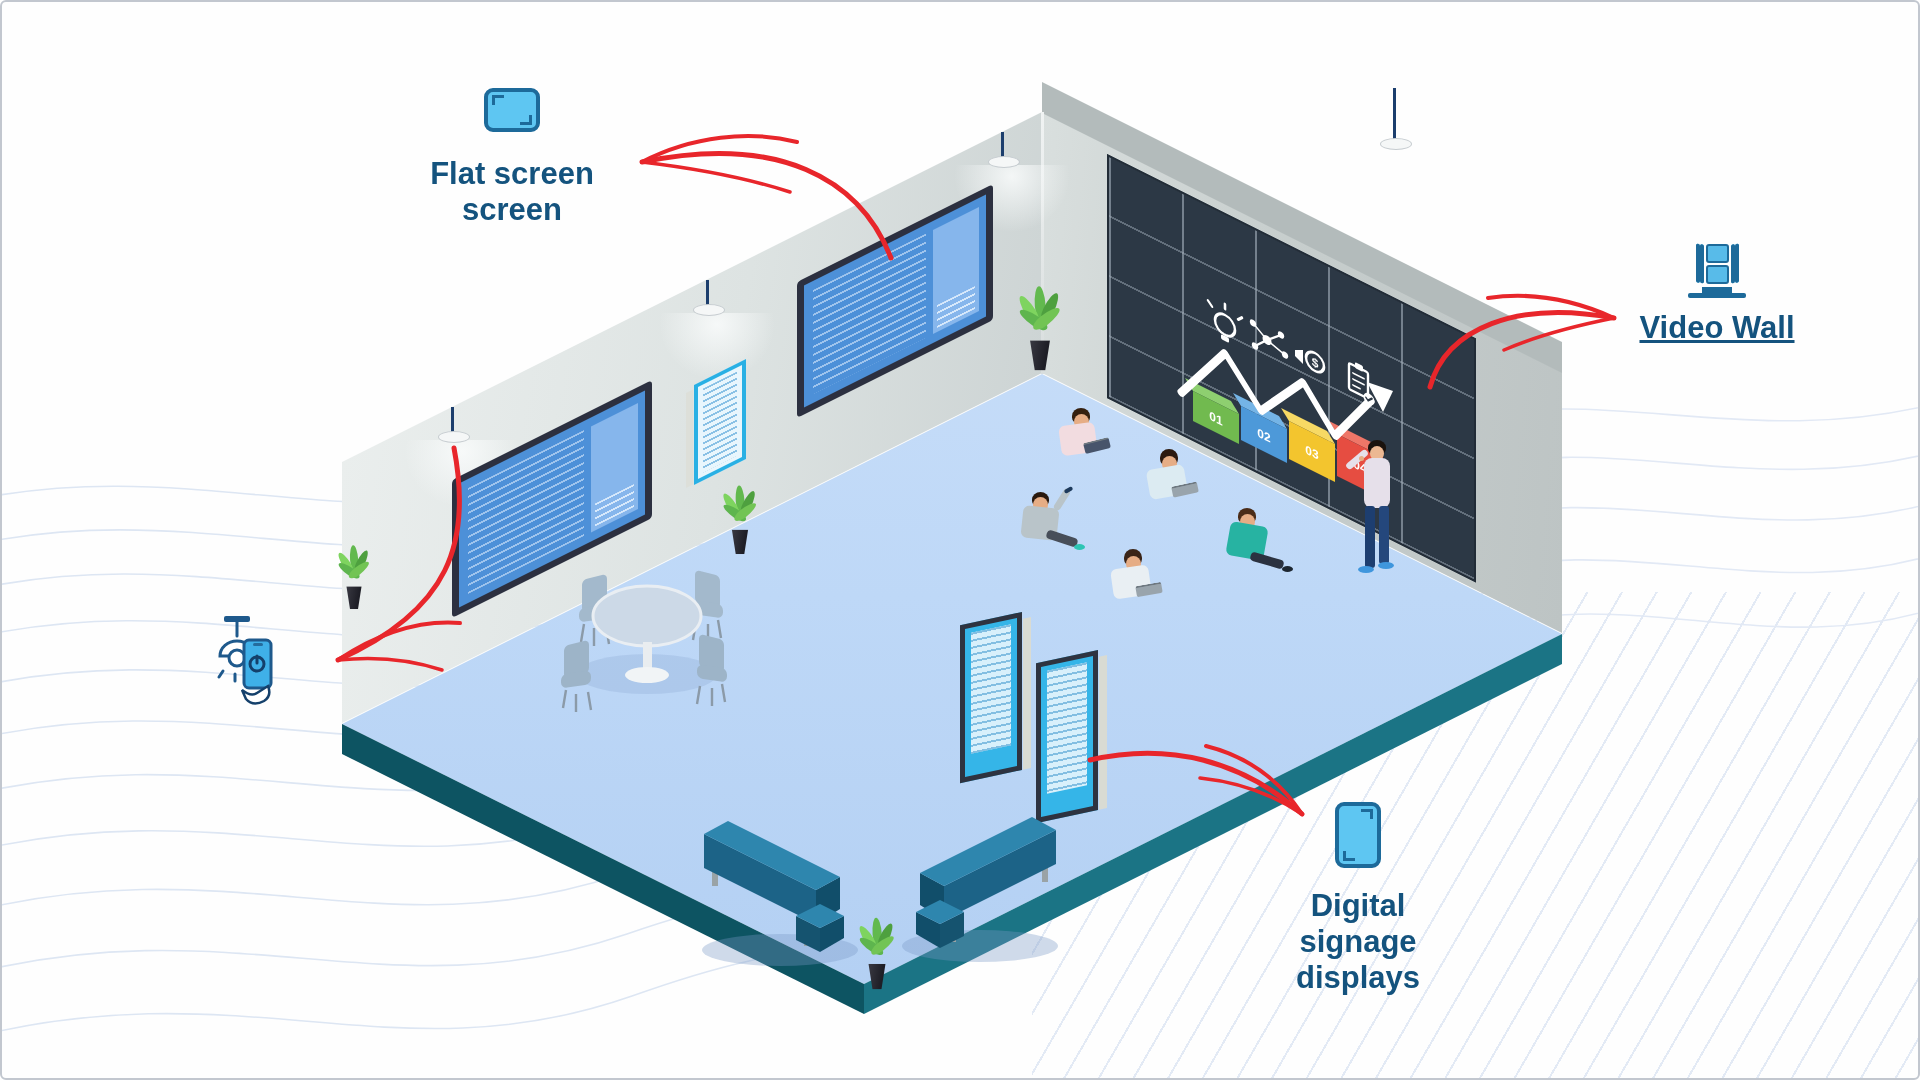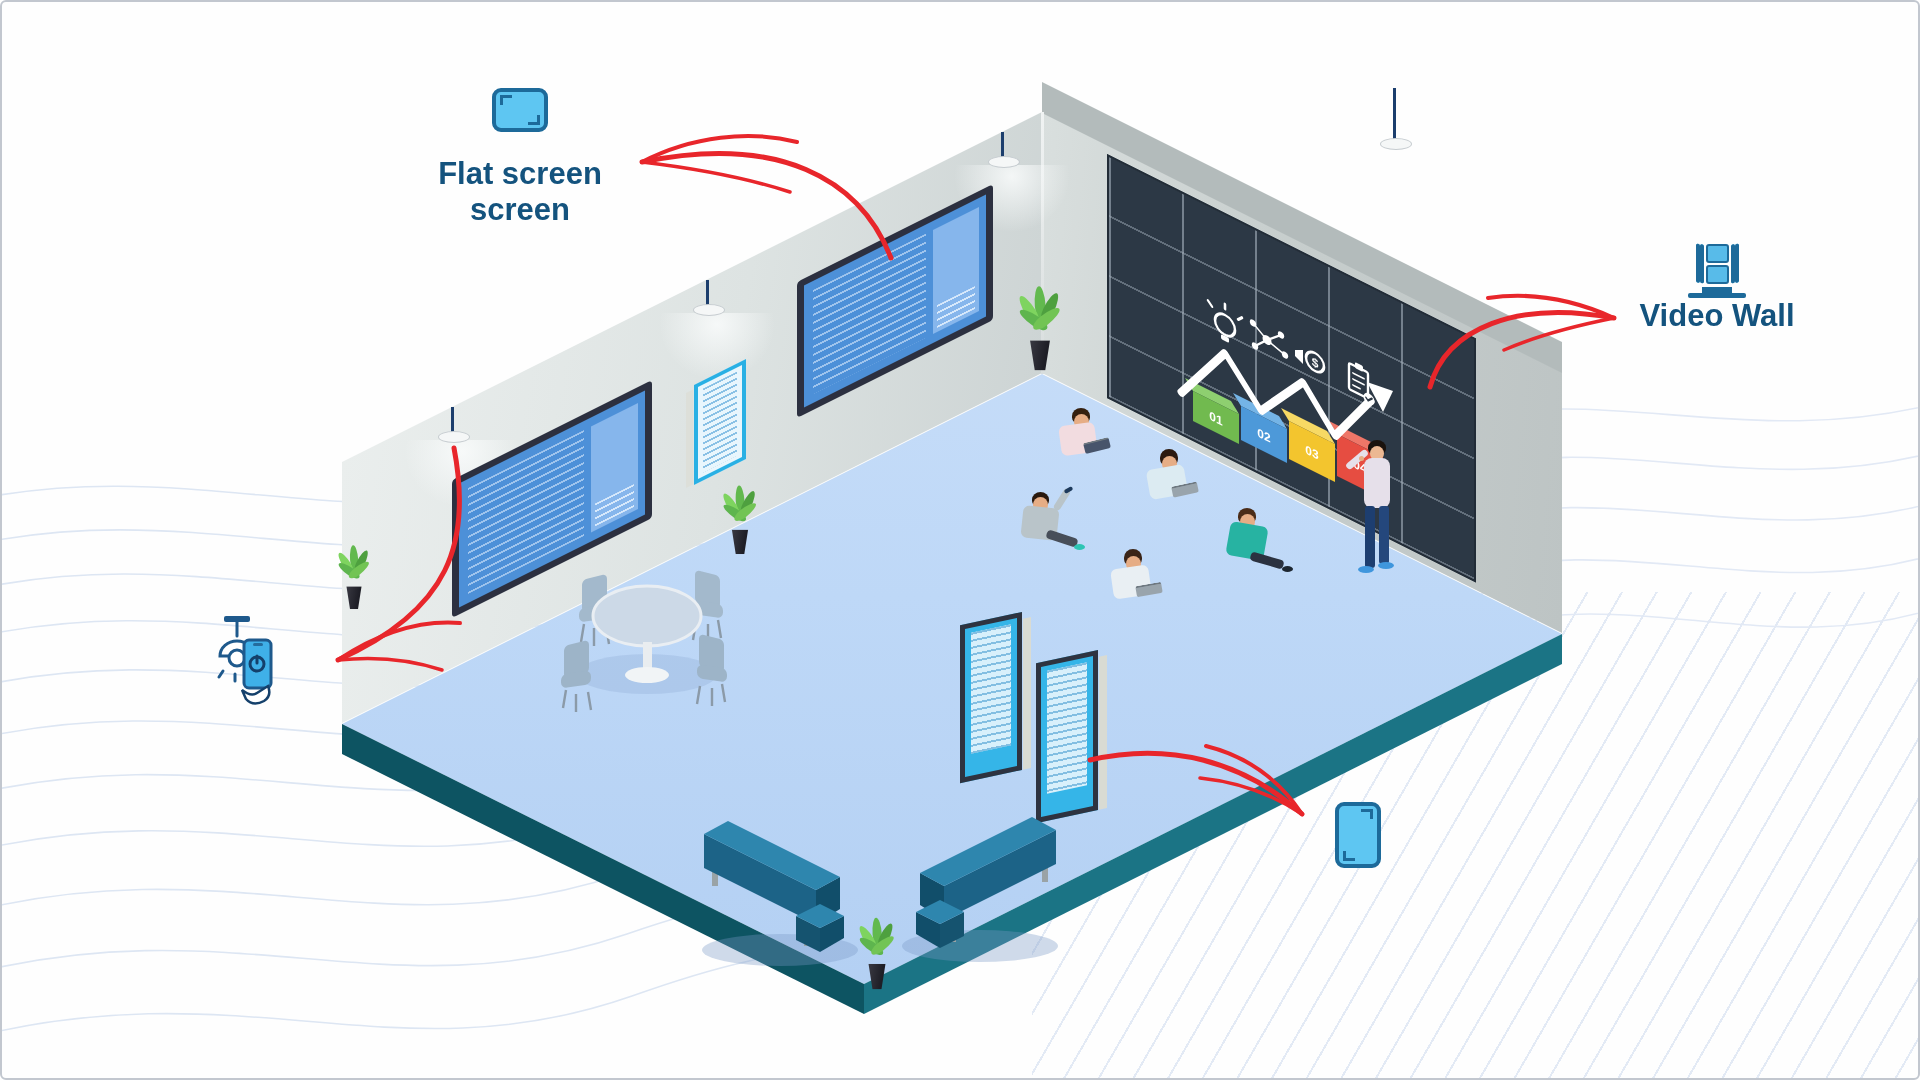--- a/index.html
+++ b/index.html
@@ -413,21 +413,21 @@
       <path d="M336,658 C378,630 420,618 458,621" stroke-width="4"></path>
       <path d="M336,658 C374,654 410,658 440,668" stroke-width="3.5"></path>
     </g>
     <g>
       <path d="M1088,758 C1166,740 1240,758 1300,812" stroke-width="5"></path>
       <path d="M1300,812 C1276,776 1244,754 1204,744" stroke-width="4"></path>
       <path d="M1300,812 C1270,792 1236,780 1198,776" stroke-width="3.5"></path>
     </g>
   </svg>
 
-  <div class="label" style="left:348px;top:86px;width:340px;z-index:50;">
+  <div class="label" style="left:340px;top:86px;width:340px;z-index:50;">
     <span class="icon-screen" style="width:56px;height:44px;">
       <span class="m1" style="left:4px;top:3px;border-left:3px solid #1d6a9a;border-top:3px solid #1d6a9a;"></span>
       <span class="m2" style="right:4px;bottom:3px;border-right:3px solid #1d6a9a;border-bottom:3px solid #1d6a9a;"></span>
     </span>
     <div style="margin-top:16px;">
       <div>Flat screen</div>
       <div>screen</div>
     </div>
   </div>
 
@@ -437,21 +437,21 @@
         <span class="colL"><span class="cell"></span><span class="cell"></span></span>
         <span>
             <span class="cell" style="display:block;"></span>
             <span class="cell" style="display:block;"></span>
           </span>
         <span class="colR"><span class="cell"></span><span class="cell"></span></span>
       </span>
       <span class="stand" style="display:block;"></span>
       <span class="base" style="display:block;"></span>
     </span>
-    <div style="">Video Wall</div>
+    <div style="margin-top:12px;text-decoration:underline;">Video Wall</div>
   </div>
 
   <div class="label" style="left:92px;top:612px;width:296px;z-index:50;">
     <svg style="margin:0 auto;" width="80" height="98" viewBox="0 0 80 98" fill="none" stroke="#1e598c" stroke-width="3" stroke-linecap="round">
       <rect x="22" y="2" width="26" height="6" rx="2" fill="#1e598c" stroke="none"></rect>
       <line x1="35" y1="8" x2="35" y2="22"></line>
       <path d="M18,42 a17,15 0 0 1 34,0 z" fill="#fff"></path>
       <circle cx="35" cy="44" r="8" fill="#fff"></circle>
       <line x1="21" y1="57" x2="17" y2="63"></line>
         <line x1="33" y1="60" x2="33" y2="67"></line>
@@ -464,15 +464,20 @@
     </svg>
     <div style="margin-top:10px;">
     </div>
   </div>
 
   <div class="label" style="left:1254px;top:800px;width:204px;z-index:50;">
     <span class="icon-screen" style="width:46px;height:66px;">
       <span class="m1" style="right:4px;top:3px;border-right:3px solid #1d6a9a;border-top:3px solid #1d6a9a;"></span>
       <span class="m2" style="left:4px;bottom:3px;border-left:3px solid #1d6a9a;border-bottom:3px solid #1d6a9a;"></span>
     </span>
+    <div style="margin-top:12px;">
+      <div>Digital</div>
+      <div>signage</div>
+      <div>displays</div>
+    </div>
   </div>
 
 </div>
 
 </body></html>

